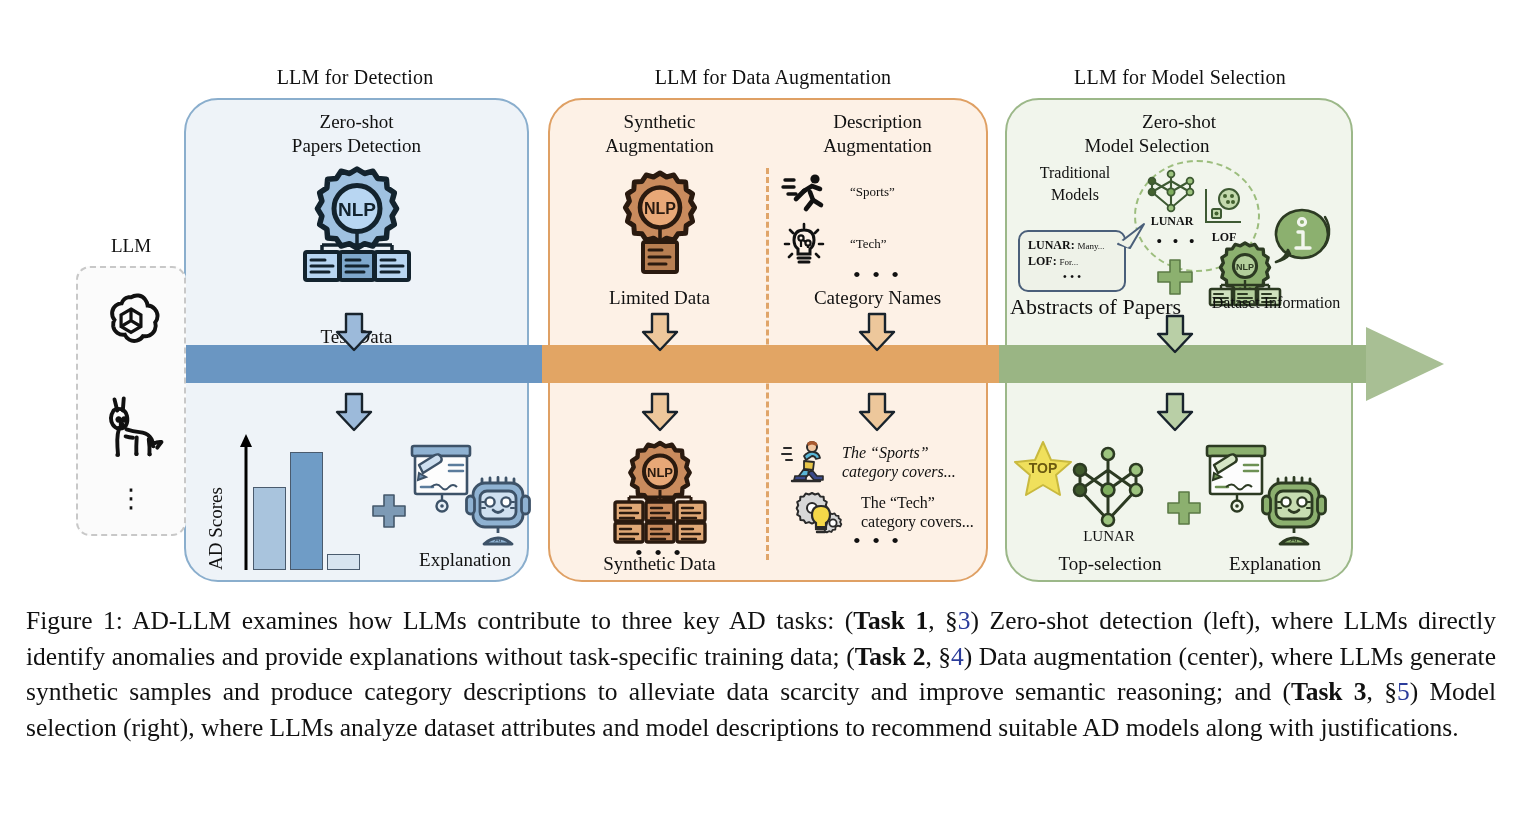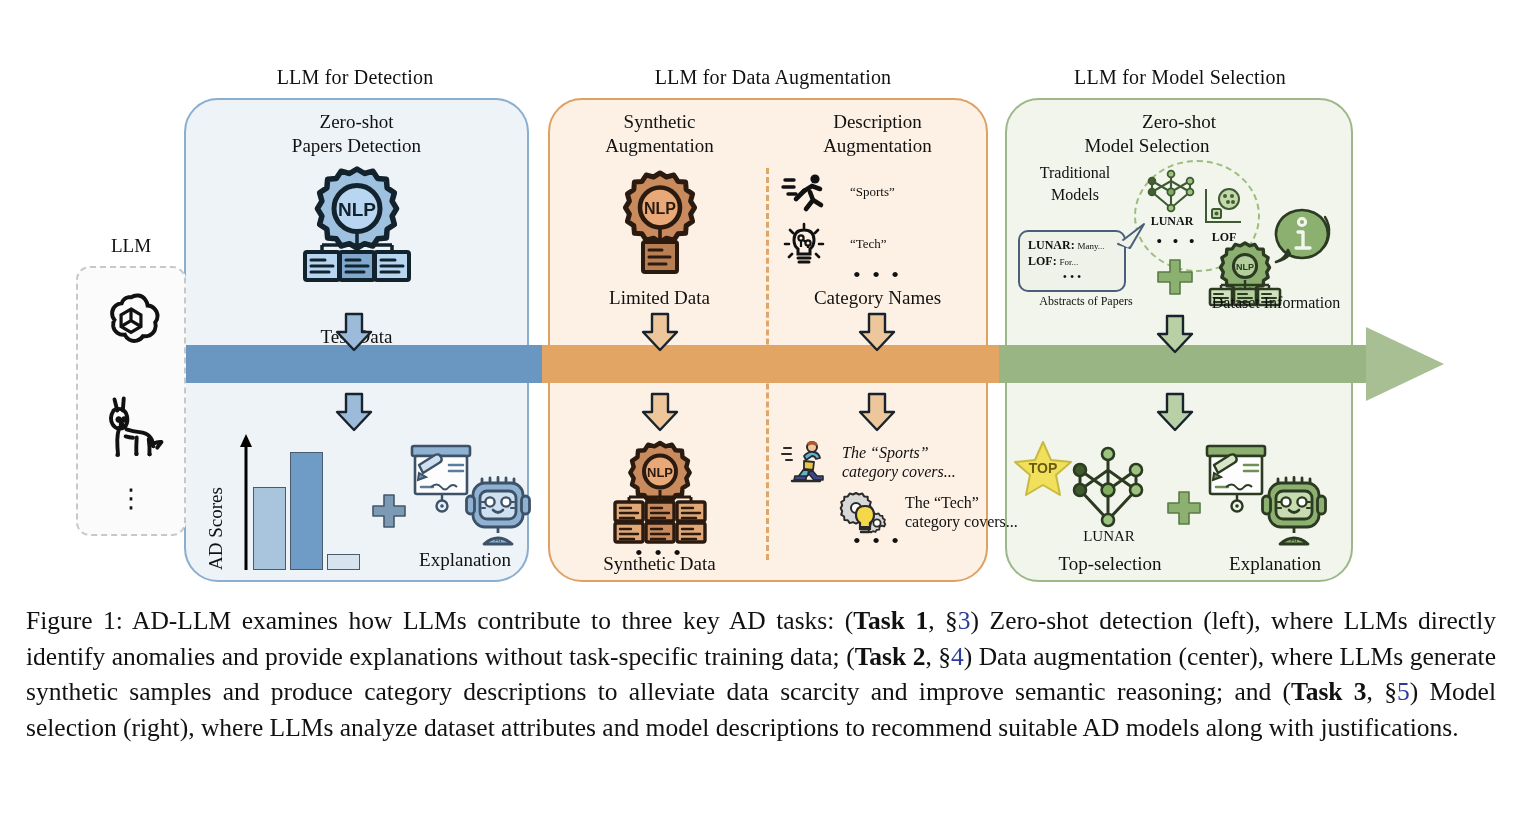--- a/index.html
+++ b/index.html
@@ -394,21 +394,21 @@
         <path d="M30 30 l5 6 h6 v4 h-9 l-6 -7z" fill="#3b4a8a" stroke="#2a2a2a" stroke-width="1.6" stroke-linejoin="round"></path>
         <path d="M10 41 h28" stroke="#2a2a2a" stroke-width="2.4" stroke-linecap="round"></path>
       </svg>
     </span>
     <span style="display:block;margin-left:8px;">
       <span class="txt" style="display:block;">The “Sports”</span>
       <span class="txt" style="display:block;">category covers...</span>
     </span>
   </div>
 
-  <div class="descrow" style="left:826px;top:490px;padding-left:17px;">
+  <div class="descrow" style="left:782px;top:490px;padding-left:17px;">
     <span>
       <svg width="46" height="44" viewBox="0 0 46 44">
         <g fill="#d8d8d8" stroke="#2a2a2a" stroke-width="2" stroke-linejoin="round">
           <path d="M13 3 l3 1.5 3.3 -1 1.9 2.9 3.4 .3 .3 3.4 2.9 1.9 -1 3.3 1.5 3 -1.5 3 1 3.3 -2.9 1.9 -.3 3.4 -3.4 .3 -1.9 2.9 -3.3 -1 -3 1.5 -3 -1.5 -3.3 1 -1.9 -2.9 -3.4 -.3 -.3 -3.4 -2.9 -1.9 1 -3.3 -1.5 -3 1.5 -3 -1 -3.3 2.9 -1.9 .3 -3.4 3.4 -.3 1.9 -2.9 3.3 1z"></path>
         </g>
         <circle cx="13" cy="18" r="5" fill="#fff" stroke="#2a2a2a" stroke-width="2"></circle>
         <g fill="#d8d8d8" stroke="#2a2a2a" stroke-width="1.8" stroke-linejoin="round">
           <path d="M37 25 l2.2 1.2 2.4 -.8 1.4 2.2 2.5 .2 .2 2.5 2.2 1.4 -.8 2.4 1.2 2.2 -1.2 2.2 -2.4 -.8 -2.2 1.4 -.2 2.5 -2.5 .2 -1.4 2.2 -2.4 -.8 -2.2 1.2 -2.2 -1.2 z" transform="translate(-6,-2)"></path>
         </g>
         <circle cx="34" cy="33" r="3.6" fill="#fff" stroke="#2a2a2a" stroke-width="1.8"></circle>
@@ -480,21 +480,21 @@
       <span>For...</span>
     </div>
     <div class="ln" style="text-align:center;font-size:12px;">• • •</div>
   </div>
   <div style="position:absolute;left:1116px;top:222px;">
     <svg width="32" height="28" viewBox="0 0 32 28">
       <path d="M2 22 L28 2 L14 26 z" fill="#eef2e8" stroke="#4a5f7a" stroke-width="2" stroke-linejoin="round"></path>
       <path d="M3 19 L13 24" stroke="#eef2e8" stroke-width="4"></path>
     </svg>
   </div>
-  <div class="small-label" style="left:1010px;top:294px;width:152px;font-size:12px;">Abstracts of Papers</div>
+  <div class="small-label" style="left:1010px;top:294px;width:152px;font-size:22px;">Abstracts of Papers</div>
 
   <div class="plus" style="left:1156px;top:258px;">
     <svg width="38" height="38" viewBox="0 0 38 38">
       <path d="M14 2 h10 v12 h12 v10 h-12 v12 h-10 v-12 h-12 v-10 h12 z" fill="#8cb06f" stroke="#5b7a46" stroke-width="1.6" stroke-linejoin="round"></path>
     </svg>
   </div>
 
   <div style="position:absolute;left:1205px;top:240px;">
     <svg width="80" height="66" viewBox="0 0 80 66">
       <g stroke="#2c3a22" stroke-width="3.4" fill="#8cb06f" stroke-linejoin="round">

